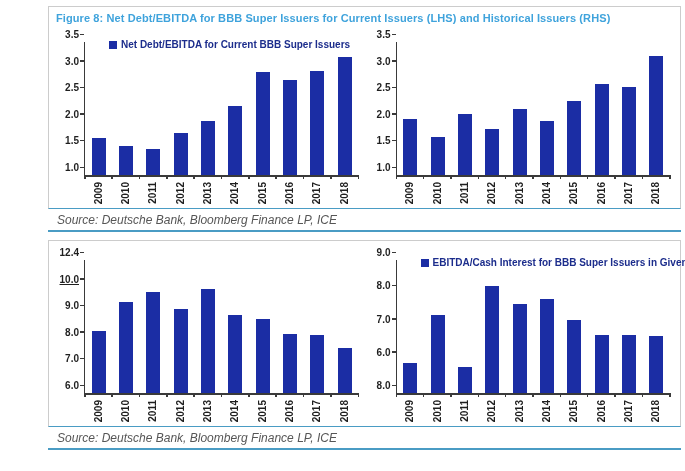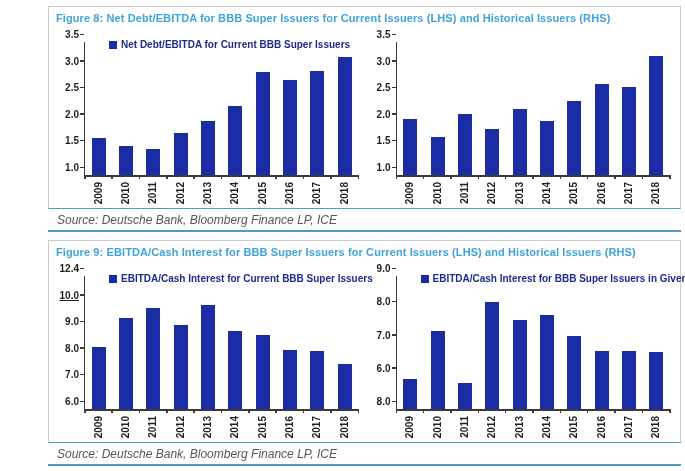--- a/index.html
+++ b/index.html
@@ -153,40 +153,35 @@
             </div>
           </div>
       </div>
     </div>
     <div class="source">Source: Deutsche Bank, Bloomberg Finance LP, ICE</div>
     <div class="rule"></div>
   </section>
 
   <section class="panel">
     <div class="panel-box">
-      <div class="panel-title">Figure 9: EBITDA/Cash Interest for BBB Super Issuers for Current Issuers (LHS) and Historical Issuers (RHS)</div>
       <div class="charts-row">
         <div class="chart">
             <span class="ytick" style="top: 4px;">12.4</span>
             <span class="ymark" style="top: 8.5px;"></span>
             <span class="ytick" style="top: 30.6px; text-decoration: underline;">10.0</span>
             <span class="ymark" style="top: 35.1px;"></span>
             <span class="ytick" style="top: 57.2px;">9.0</span>
             <span class="ymark" style="top: 61.7px;"></span>
             <span class="ytick" style="top: 83.8px;">8.0</span>
             <span class="ymark" style="top: 88.3px;"></span>
             <span class="ytick" style="top: 110.4px;">7.0</span>
             <span class="ymark" style="top: 114.9px;"></span>
             <span class="ytick" style="top: 137px;">6.0</span>
             <span class="ymark" style="top: 141.5px;"></span>
             <div class="plot">
-              <div class="legend">
-                <span class="legend-sq"></span>
-                <span class="legend-label">EBITDA/Cash Interest for Current BBB Super Issuers</span>
-              </div>
               <div class="bar" style="left: calc(5% - 7px); height: 61.7px;"></div>
               <div class="bar" style="left: calc(15% - 7px); height: 91px;"></div>
               <div class="bar" style="left: calc(25% - 7px); height: 101.1px;"></div>
               <div class="bar" style="left: calc(35% - 7px); height: 83.8px;"></div>
               <div class="bar" style="left: calc(45% - 7px); height: 103.7px;"></div>
               <div class="bar" style="left: calc(55% - 7px); height: 78.5px;"></div>
               <div class="bar" style="left: calc(65% - 7px); height: 74.5px;"></div>
               <div class="bar" style="left: calc(75% - 7px); height: 59.1px;"></div>
               <div class="bar" style="left: calc(85% - 7px); height: 58.3px;"></div>
               <div class="bar" style="left: calc(95% - 7px); height: 45.5px;"></div>

